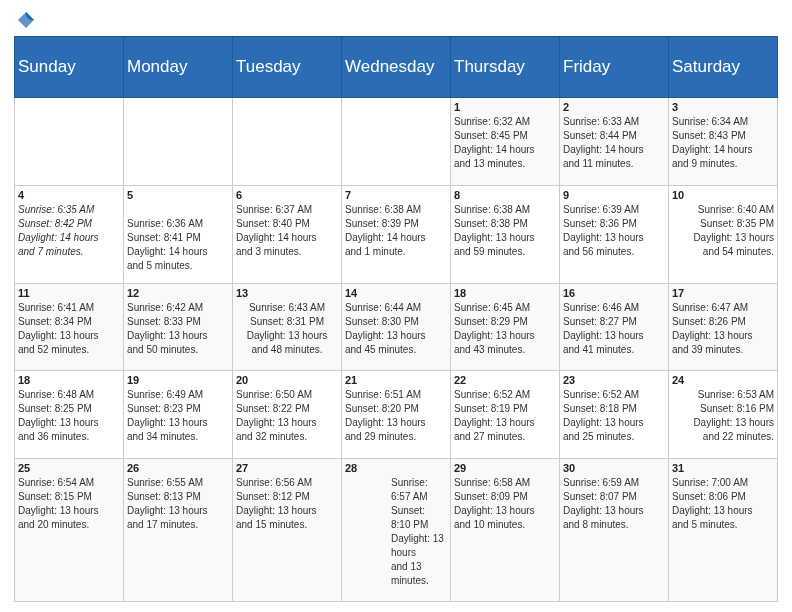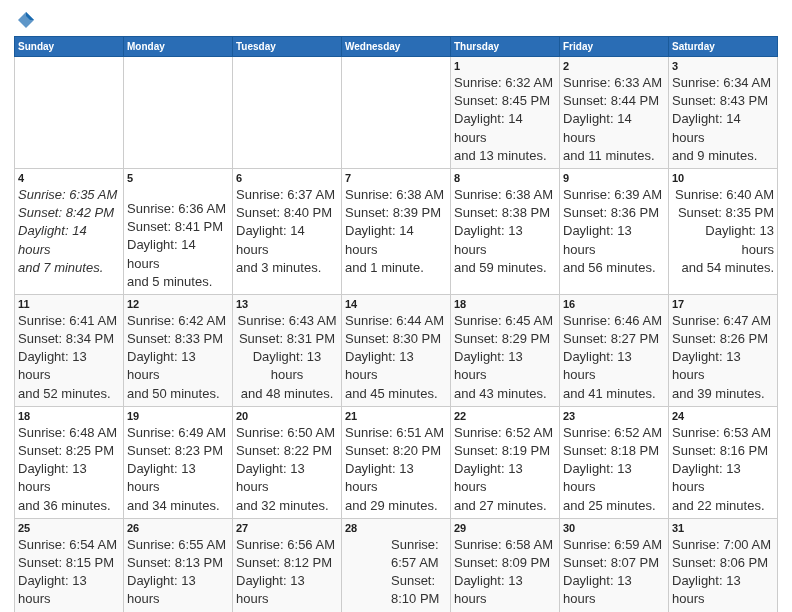--- a/index.html
+++ b/index.html
@@ -61,23 +61,23 @@
     .calendar {
       width: 100%;
       border-collapse: collapse;
       flex: 1;
     }
     .calendar thead tr {
       background-color: #2a6db5;
     }
     .calendar thead th {
       color: #fff;
-      font-size: 10px;
-      font-weight: bold;
-      padding: 4px 3px;
+      font-size: 17px;
+      font-weight: normal;
+      padding: 20px 3px;
       text-align: left;
       border: 1px solid #1a5a9a;
       width: calc(100% / 7);
     }
     .calendar tbody td {
       border: 1px solid #ccc;
       vertical-align: top;
       padding: 3px 3px;
       font-size: 9px;
       color: #333;
@@ -89,21 +89,21 @@
       background: #f9f9f9;
     }
     .day-number {
       font-size: 11px;
       font-weight: bold;
       color: #222;
       display: block;
       margin-bottom: 2px;
     }
     .day-info {
-      font-size: 13px;
+      font-size: 10px;
       color: #333;
       line-height: 1.4;
     }
     .empty-cell {
       background: #fff !important;
     }
   </style>
 </head>
 <body>
 
@@ -305,21 +305,21 @@
           </td>
           <td>
             <span class="day-number">23</span>
             <div class="day-info" style="white-space: pre-line;">Sunrise: 6:52 AM
 Sunset: 8:18 PM
 Daylight: 13 hours
 and 25 minutes.</div>
           </td>
           <td>
             <span class="day-number">24</span>
-            <div class="day-info" style="white-space: pre-line;">Sunrise: 6:53 AM
+            <div class="day-info" style="white-space: pre-line; text-align: right;">Sunrise: 6:53 AM
 Sunset: 8:16 PM
 Daylight: 13 hours
 and 22 minutes.</div>
           </td>
         </tr>
         <tr>
           <td>
             <span class="day-number">25</span>
             <div class="day-info" style="white-space: pre-line;">Sunrise: 6:54 AM
 Sunset: 8:15 PM

